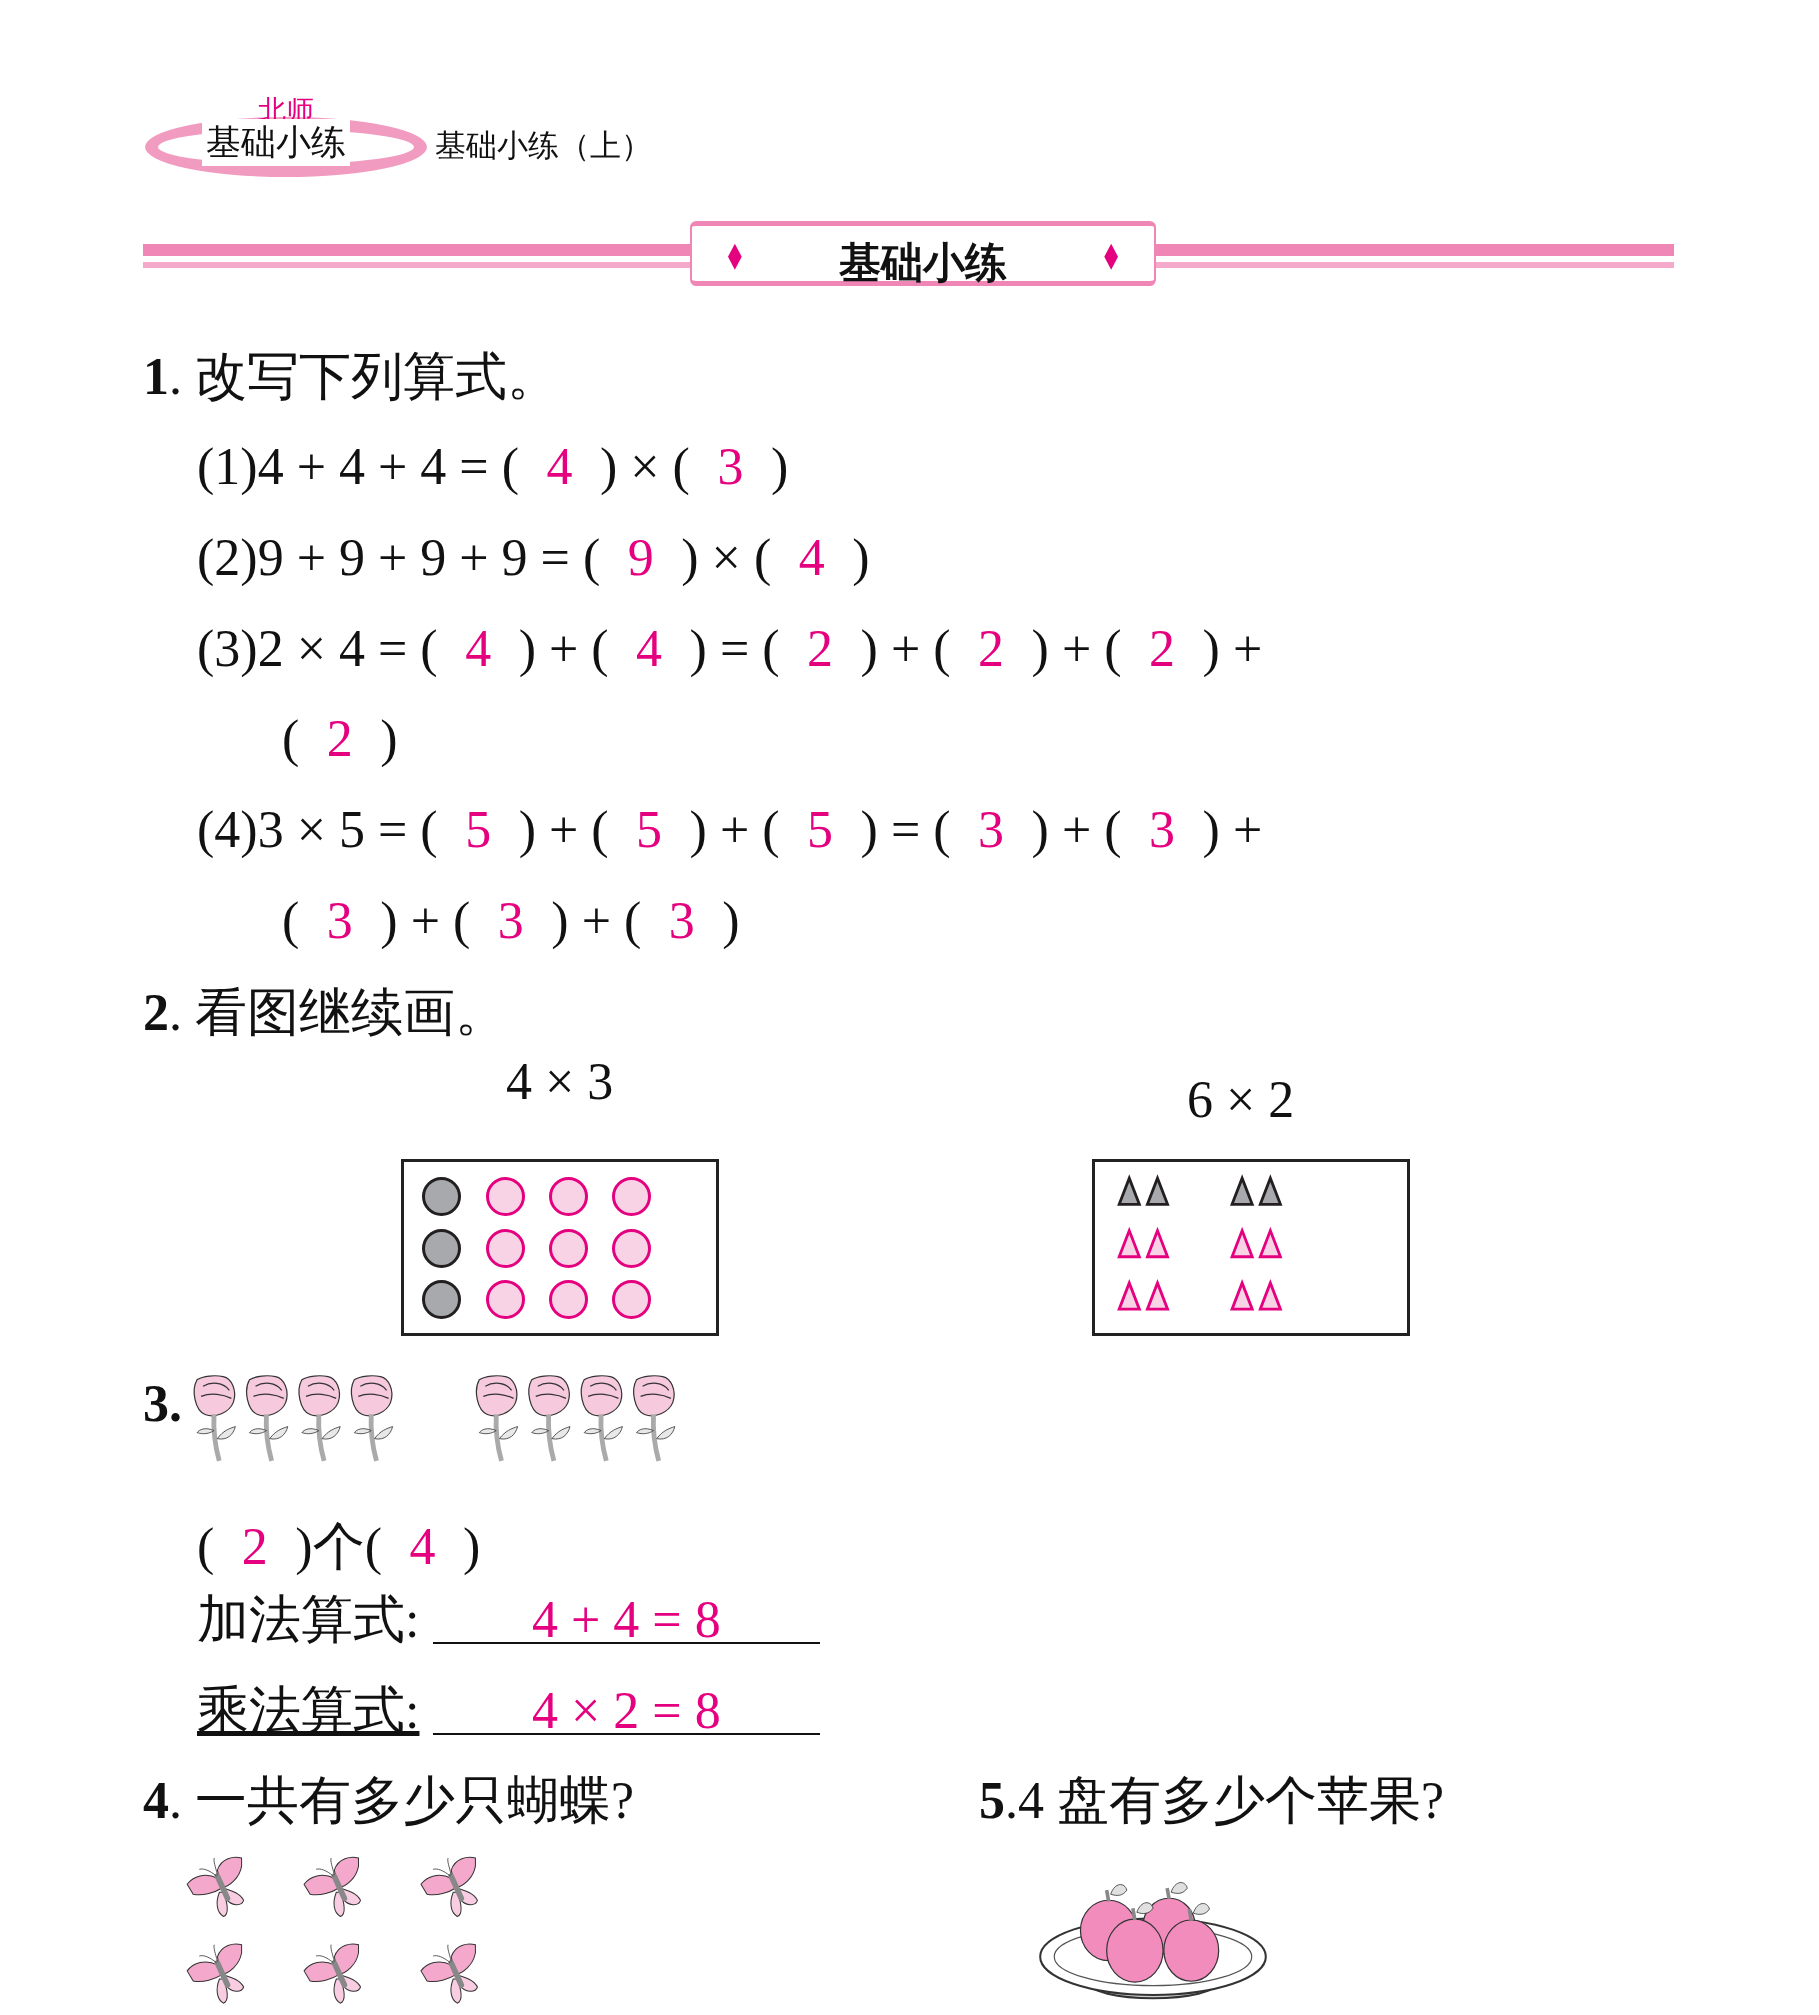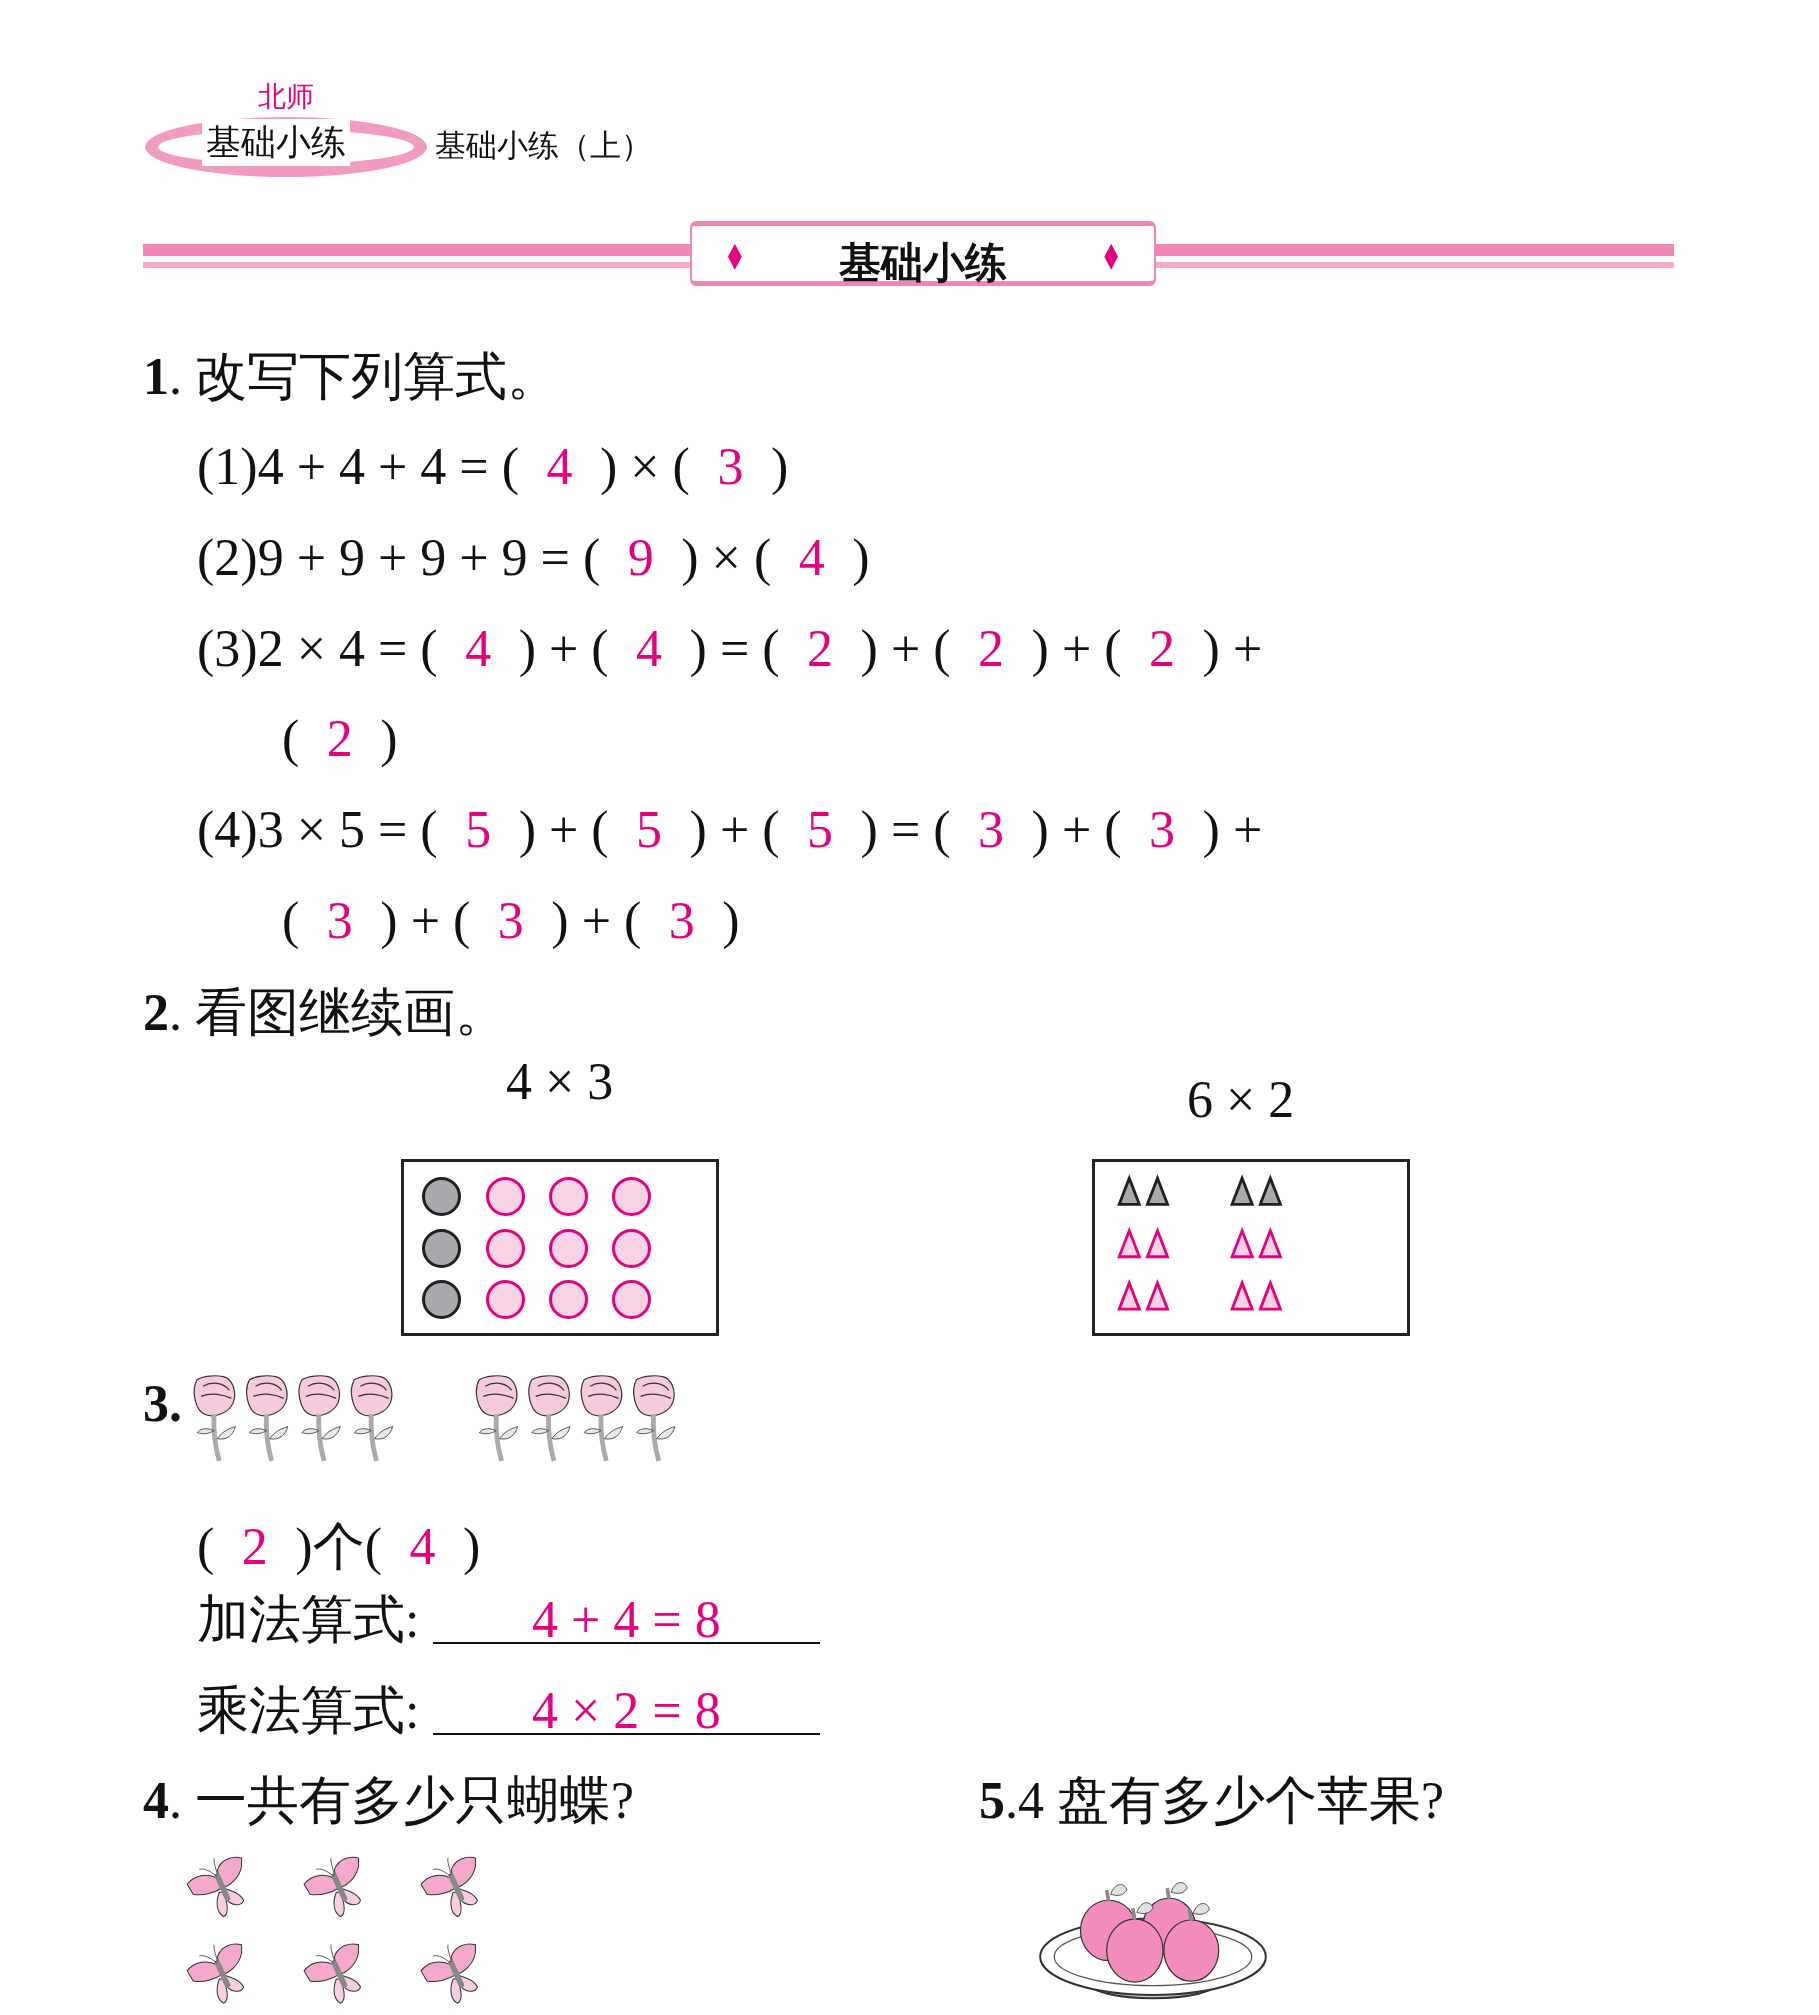--- a/index.html
+++ b/index.html
@@ -6,21 +6,21 @@
   body { width: 1820px; height: 2535px; position: relative; overflow: hidden;
          font-family: "Liberation Serif", "DejaVu Serif", serif; color: #111; }
   .abs { position: absolute; }
   .pink { color: #e4007f; }
   .txt { font-size: 52px; line-height: 1; white-space: nowrap; }
   .bold { font-weight: bold; }
 
   
   .brand-oval { position: absolute; left: 145px; top: 117px; width: 282px; height: 60px;
                 border-radius: 50%; border: 13.7px solid #f29bc1; box-sizing: border-box; }
-  .brand-top { position: absolute; left: 258px; top: 78px; font-size: 28px; color: #e4007f;
+  .brand-top { position: absolute; left: 258px; top: 92px; font-size: 28px; color: #e4007f;
                font-family: "DejaVu Sans", sans-serif; }
   .brand-main { position: absolute; left: 202px; top: 119px; font-size: 35px; color: #111;
                 font-family: "DejaVu Sans", sans-serif; background: #fff; padding: 0 4px; }
   .book-title { position: absolute; left: 435px; top: 125px; font-size: 31px; color: #111;
                 font-family: "DejaVu Sans", sans-serif; }
 
   
   .band1 { position: absolute; left: 143px; top: 244px; width: 1531px; height: 12px; background: #ef86b6; }
   .band2 { position: absolute; left: 143px; top: 262px; width: 1531px; height: 6.4px; background: #f5aacb; }
   .banner-box { position: absolute; left: 690px; top: 221px; width: 466px; height: 65px;
@@ -188,21 +188,21 @@
 </svg>
 
 <div class="abs txt" style="left:197px; top:1503px;margin-top:18px;">
   <span class="paren">(</span><span class="blank" style="min-width:81px">2</span><span class="paren">)</span><span>个</span><span class="paren">(</span><span class="blank" style="min-width:81px">4</span><span class="paren">)</span>
 </div>
 
 <div class="abs txt" style="left:197px; top:1594px;">加法算式:</div>
 <div class="abs txt pink" style="left:532px; top:1594px;text-align:center;">4 + 4 = 8</div>
 <div class="underline" style="left:433px; top:1642px; width:387px;"></div>
 
-<div class="abs txt" style="left:197px; top:1685px;">乘法算式:</div>
+<div class="abs txt" style="left:197px; top:1685px;text-decoration:underline;">乘法算式:</div>
 <div class="abs txt pink" style="left:532px; top:1685px;">4 × 2 = 8</div>
 <div class="underline" style="left:433px; top:1733px; width:387px;"></div>
 
 <div class="abs txt" style="left:143px; top:1775px;">
   <span class="bold">4</span><span>. </span><span>一共有多少只蝴蝶?</span>
 </div>
 
 <svg class="abs" style="left:185px; top:1854px;" width="347" height="258" viewBox="0 0 860 640">
   <defs>
     <g id="bfly">

